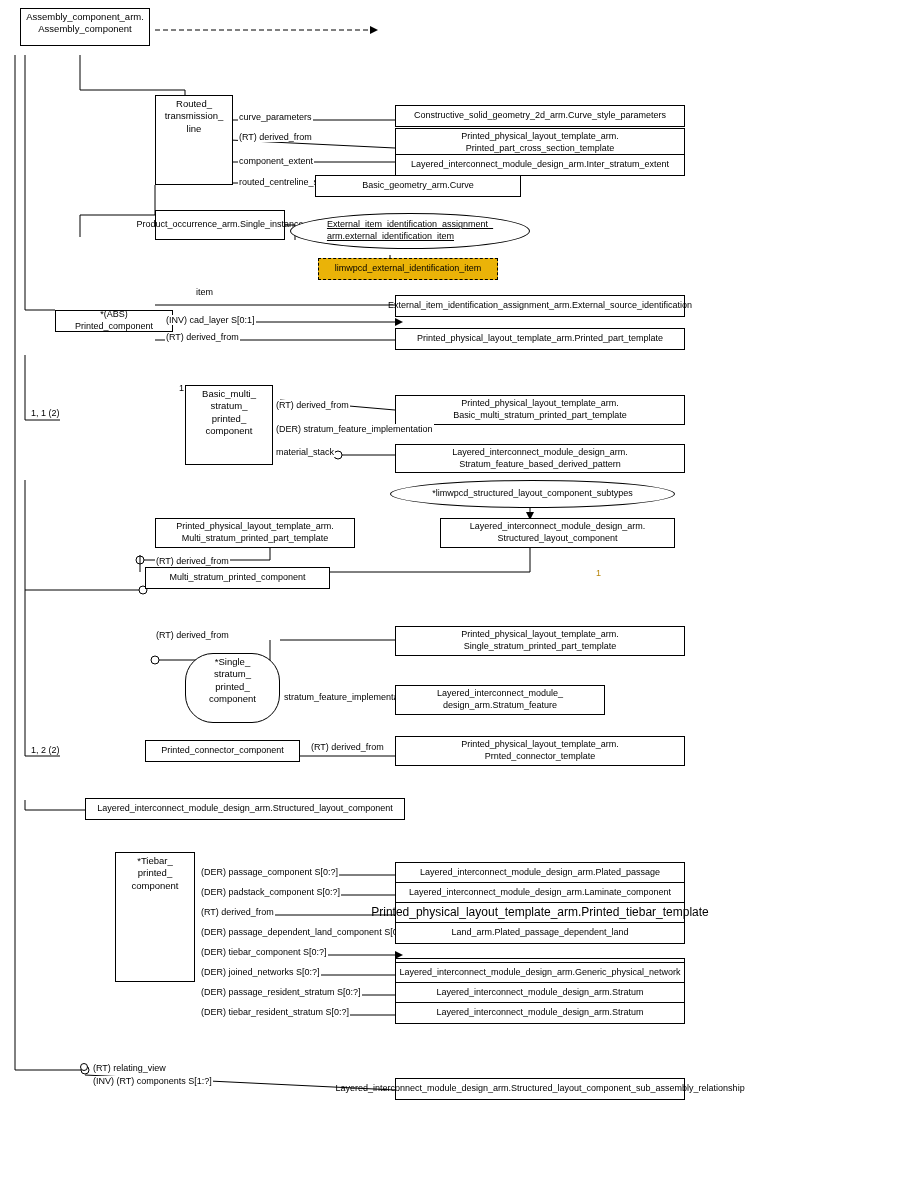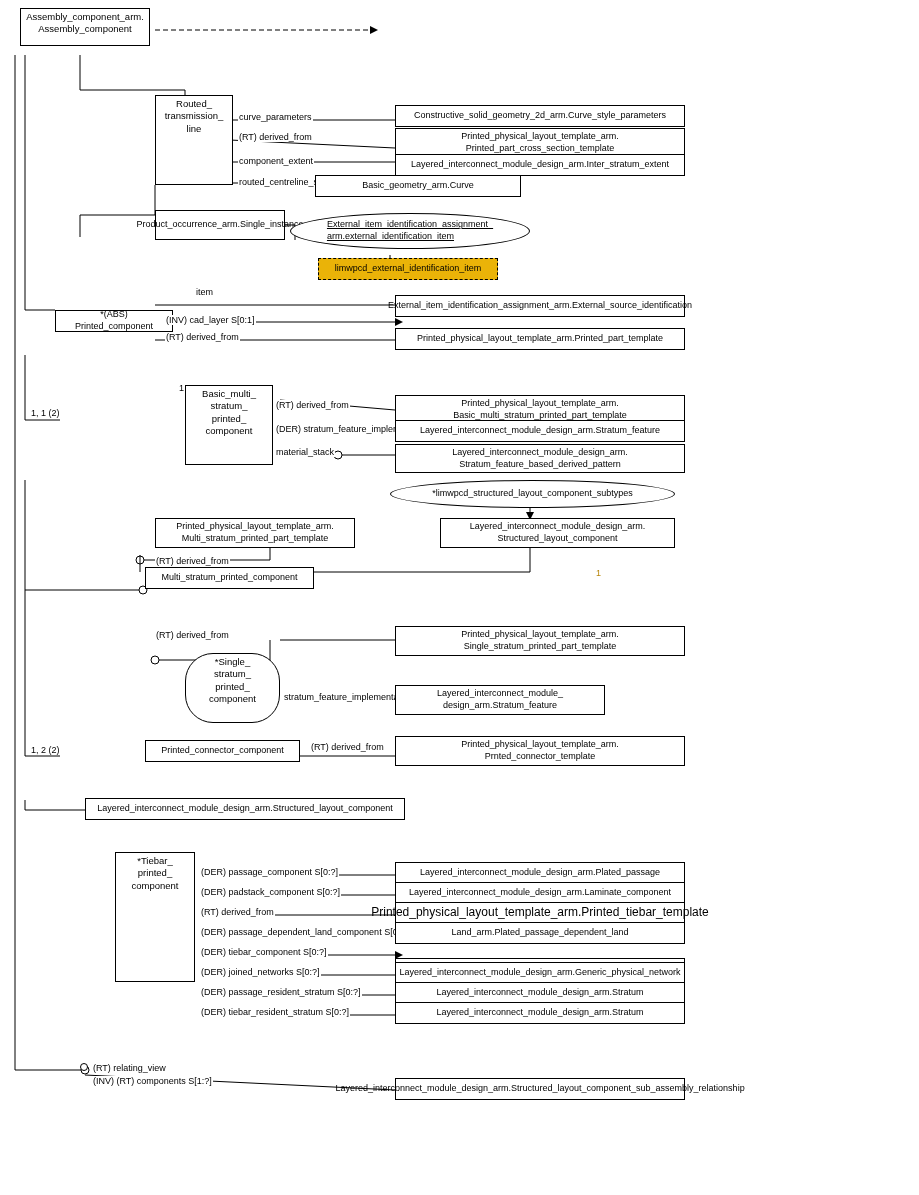--- a/index.html
+++ b/index.html
@@ -251,37 +251,36 @@
   <div class="label" style="left:30px; top:408px; font-size:9px;">1, 1 (2)</div>
 
   <div class="box" style="left:185px; top:385px; width:88px; min-height:80px; text-align:center;">Basic_multi_<br>stratum_<br>printed_<br>component</div>
 
   <div class="label" style="left:275px; top:400px; font-size:9px;">(RT) derived_from</div>
 
   <div class="box" style="left:395px; top:395px; width:290px; min-height:30px; font-size:9px; text-align:center; display:flex; align-items:center; justify-content:center;">Printed_physical_layout_template_arm.<br>Basic_multi_stratum_printed_part_template</div>
 
   <div class="label" style="left:275px; top:424px; font-size:9px;">(DER) stratum_feature_implementation</div>
 
-  <div class="box" style="left:395px; top:420px; width:290px; height:22px; font-size:9px; display:flex; align-items:center; justify-content:center;">Layered_interconnect_module_design_arm.Stratum_feature</div>
 
   <div class="label" style="left:275px; top:447px; font-size:9px;">material_stack</div>
 
   <div class="box" style="left:395px; top:444px; width:290px; min-height:28px; font-size:9px; text-align:center; display:flex; align-items:center; justify-content:center;">Layered_interconnect_module_design_arm.<br>Stratum_feature_based_derived_pattern</div>
 
   <div class="ellipse" style="left:390px; top:480px; width:285px; height:28px; font-size:9px;">*limwpcd_structured_layout_component_subtypes</div>
 
   <div class="box" style="left:155px; top:518px; width:200px; min-height:30px; font-size:9px; text-align:center; display:flex; align-items:center; justify-content:center;">Printed_physical_layout_template_arm.<br>Multi_stratum_printed_part_template</div>
 
   <div class="box" style="left:440px; top:518px; width:235px; min-height:30px; font-size:9px; text-align:center; display:flex; align-items:center; justify-content:center;">Layered_interconnect_module_design_arm.<br>Structured_layout_component</div>
 
   <div class="label" style="left:155px; top:556px; font-size:9px;">(RT) derived_from</div>
 
   <div class="label" style="left:595px; top:568px; font-size:9px; color:#b8860b;">1</div>
 
-  <div class="box" style="left:145px; top:567px; width:169px; height:22px; font-size:9px; display:flex; align-items:center; justify-content:center;">Multi_stratum_printed_component</div>
+  <div class="box" style="left:145px; top:567px; width:185px; height:22px; font-size:9px; display:flex; align-items:center; justify-content:center;">Multi_stratum_printed_component</div>
 
   <div class="label" style="left:155px; top:630px; font-size:9px;">(RT) derived_from</div>
 
   <div class="box" style="left:395px; top:626px; width:290px; min-height:30px; font-size:9px; text-align:center; display:flex; align-items:center; justify-content:center;">Printed_physical_layout_template_arm.<br>Single_stratum_printed_part_template</div>
 
   <div class="box" style="left:185px; top:653px; width:95px; min-height:70px; text-align:center; font-size:9.5px;border-radius:28px;">*Single_<br>stratum_<br>printed_<br>component</div>
 
   <div class="label" style="left:283px; top:692px; font-size:9px;">stratum_feature_implementation S[1:?]</div>
 
   <div class="box" style="left:395px; top:685px; width:210px; min-height:30px; font-size:9px; text-align:center; display:flex; align-items:center; justify-content:center;">Layered_interconnect_module_<br>design_arm.Stratum_feature</div>

